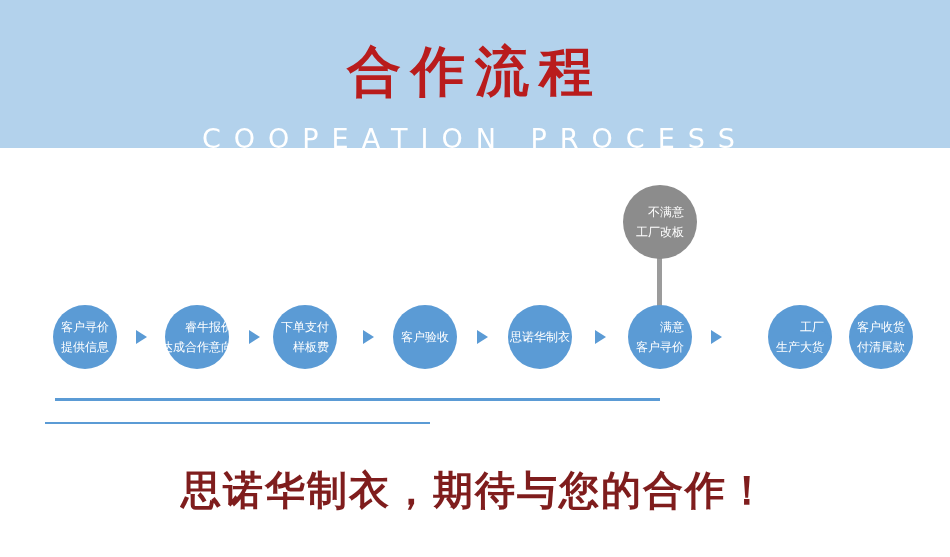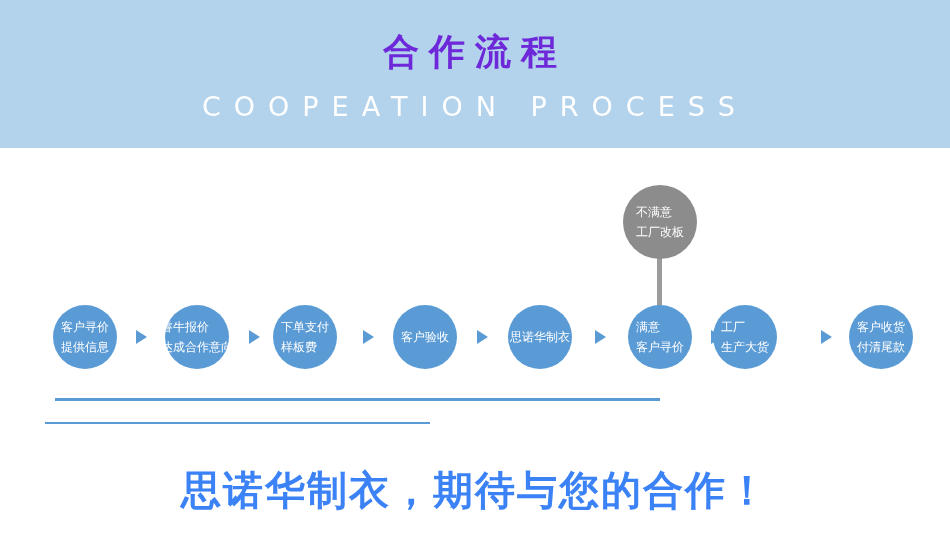--- a/index.html
+++ b/index.html
@@ -17,24 +17,24 @@
   
   .banner {
     position: absolute;
     top: 0; left: 0;
     width: 950px; height: 148px;
     background: #b3d2ec;
     text-align: center;
   }
   .banner-title {
     display: block;
-    padding-top: 28px;
-    font-size: 36px;
+    padding-top: 36px;
+    font-size: 54px;
     font-weight: bold;
-    color: #6d28d9;
+    color: #b91c1c;
     letter-spacing: 10px;
   }
   .banner-subtitle {
     display: block;
     margin-top: 14px;
     font-size: 27px;
     font-weight: 400;
     color: #ffffff;
     letter-spacing: 13px;
   }
@@ -61,21 +61,21 @@
     top: 305px;
     width: 64px; height: 64px;
     border-radius: 50%;
     background: #5b9bd5;
     display: flex; align-items: center; justify-content: center;
   }
   .circle-label {
     color: #ffffff;
     font-size: 12px;
     line-height: 1.7;
-    text-align: left;
+    text-align: right;
     white-space: pre;
   }
   .arrow {
     position: absolute;
     top: 330px;
     width: 0; height: 0;
     border-top: 7px solid transparent;
     border-bottom: 7px solid transparent;
     border-left: 11px solid #5b9bd5;
   }
@@ -95,21 +95,21 @@
   }
 
   
   .slogan {
     position: absolute;
     top: 468px; left: 0;
     width: 950px;
     text-align: center;
     font-size: 40px;
     font-weight: 900;
-    color: #3b82f6;
+    color: #7f1d1d;
     letter-spacing: 2px;
     line-height: 1.1;
   }
 </style>
 </head>
 <body>
 
 <div class="page">
 
   <div class="banner">
@@ -141,21 +141,21 @@
     <div class="step-circle" style="left:393px">
       <span class="circle-label">客户验收</span>
     </div>
     <div class="step-circle" style="left:508px">
       <span class="circle-label">思诺华制衣</span>
     </div>
     <div class="step-circle" style="left:628px">
       <span class="circle-label">满意
 客户寻价</span>
     </div>
-    <div class="step-circle" style="left:713px">
+    <div class="step-circle" style="left:768px">
       <span class="circle-label">工厂
 生产大货</span>
     </div>
     <div class="step-circle" style="left:849px">
       <span class="circle-label">客户收货
 付清尾款</span>
     </div>
 
     <div class="arrow" style="left:136px"></div>
     <div class="arrow" style="left:249px"></div>

